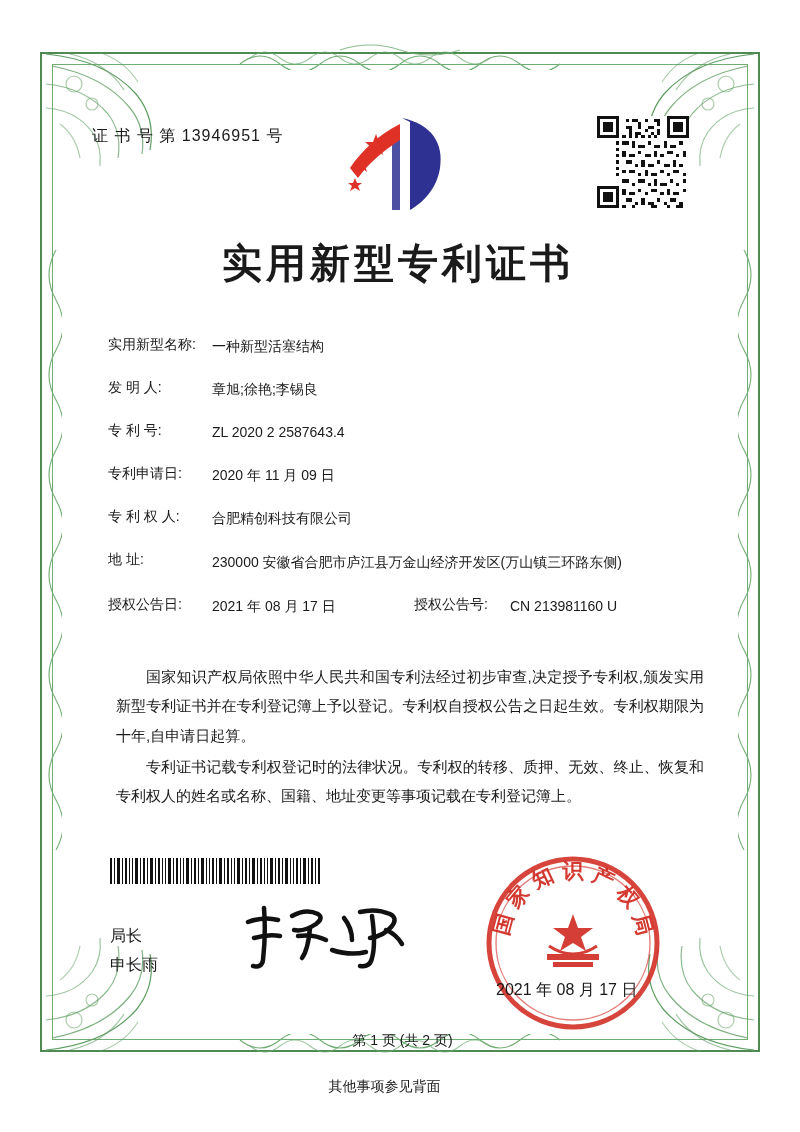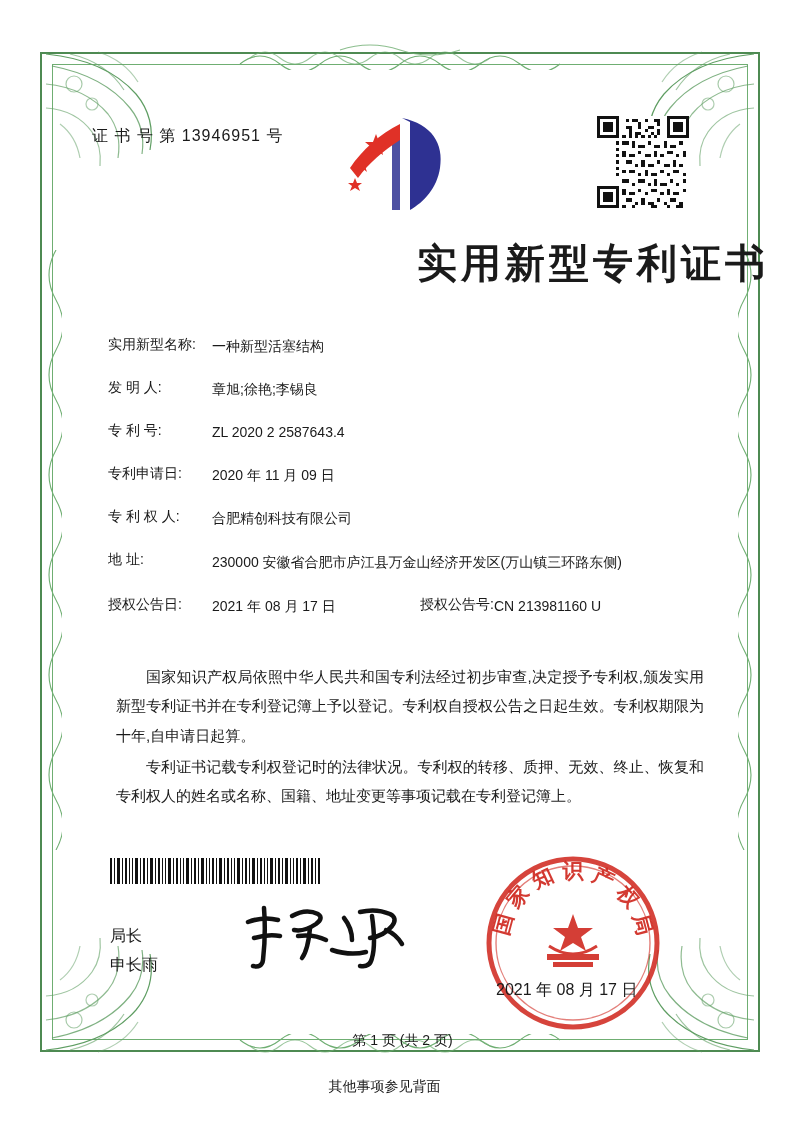--- a/index.html
+++ b/index.html
@@ -74,21 +74,21 @@
     top: 116px;
     width: 92px;
     height: 92px;
   }
 
   .title {
     position: absolute;
     left: 0;
     right: 0;
     top: 236px;
-    text-align: right;
+    text-align: center;
     font-size: 40px;
     font-weight: bold;
     letter-spacing: 4px;
     font-family: "Liberation Sans", sans-serif;
     padding-left: 27px;
   }
 
   
   .fields {
     position: absolute;
@@ -116,23 +116,22 @@
   .row.addr .value {
     line-height: 1.65;
   }
   .inline-pair {
     display: flex;
     width: 100%;
   }
   .inline-pair .second-label {
     width: 96px;
     flex: 0 0 96px;
-    margin-left: 16px;
+    margin-left: 32px;
     white-space: nowrap;
-    text-align: right;
   }
 
   
   .paras {
     position: absolute;
     left: 116px;
     top: 662px;
     width: 588px;
     font-size: 15px;
     line-height: 1.95;

